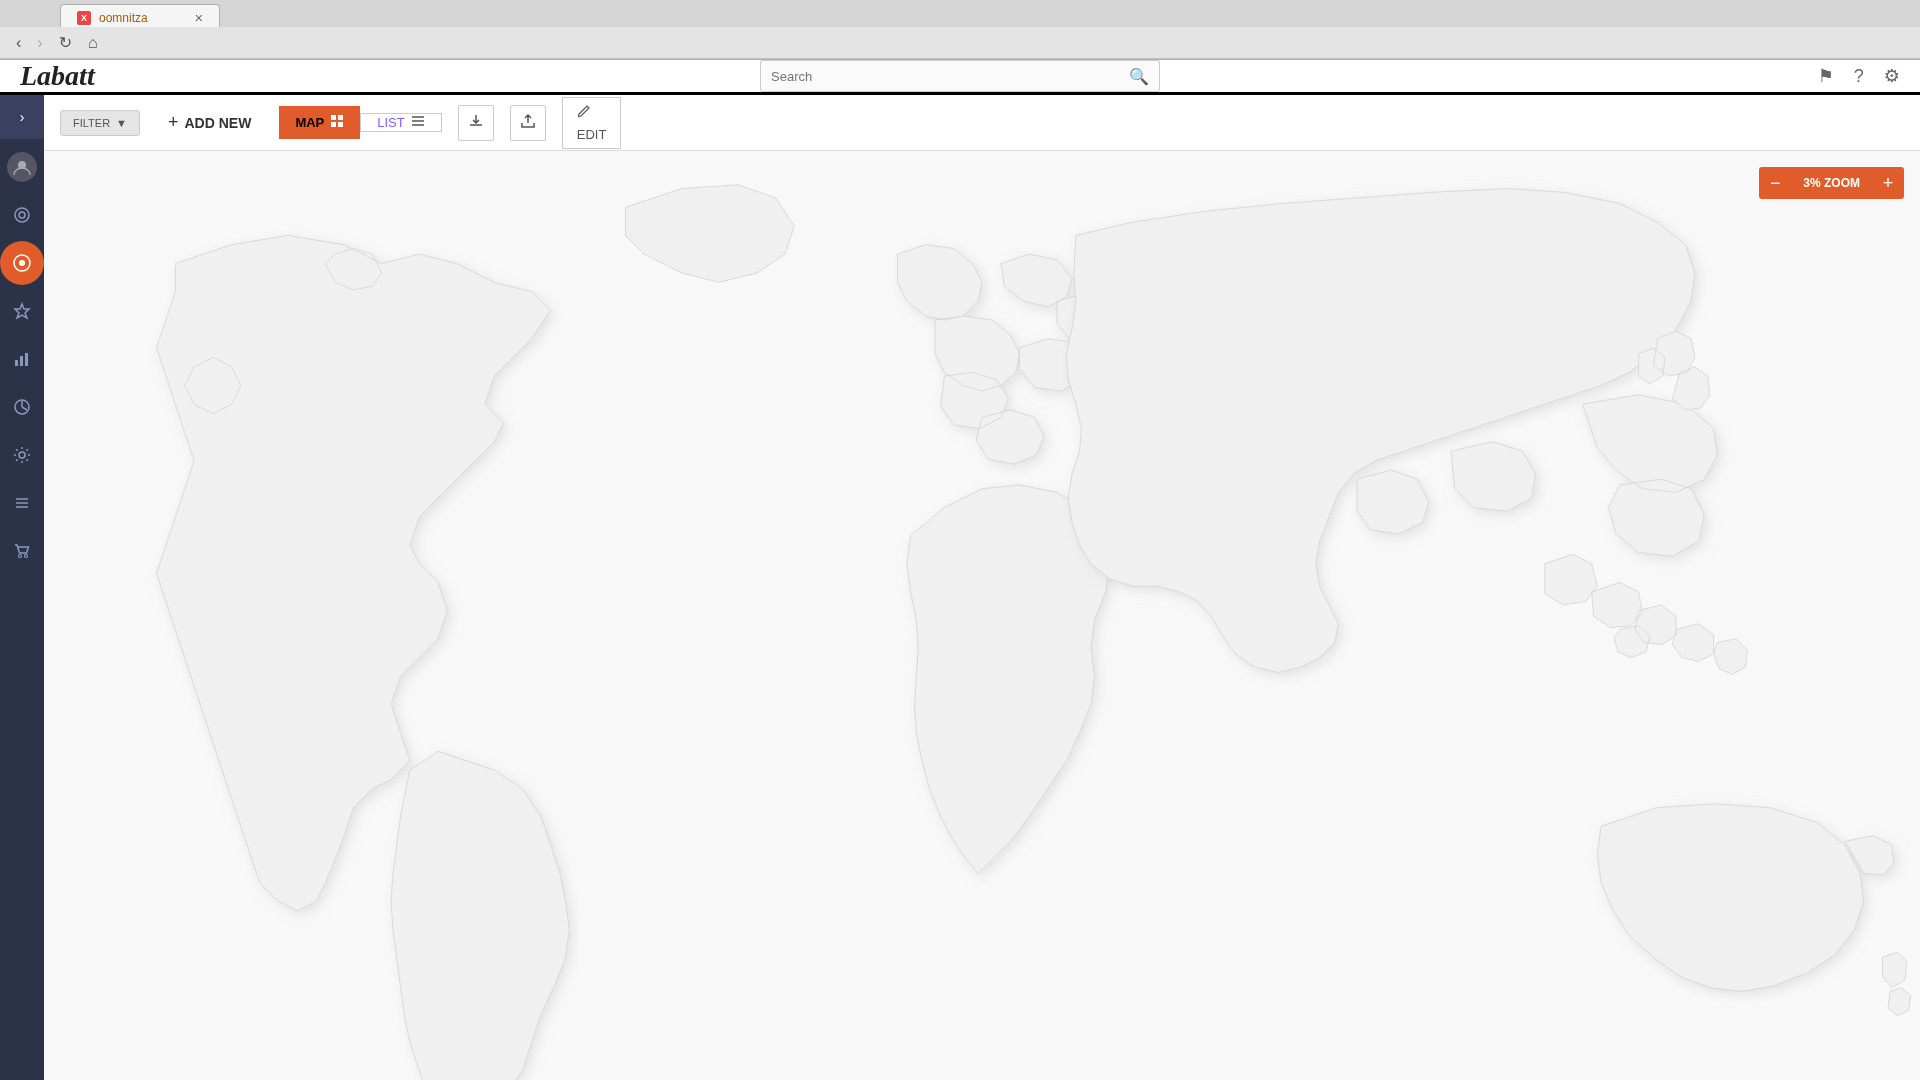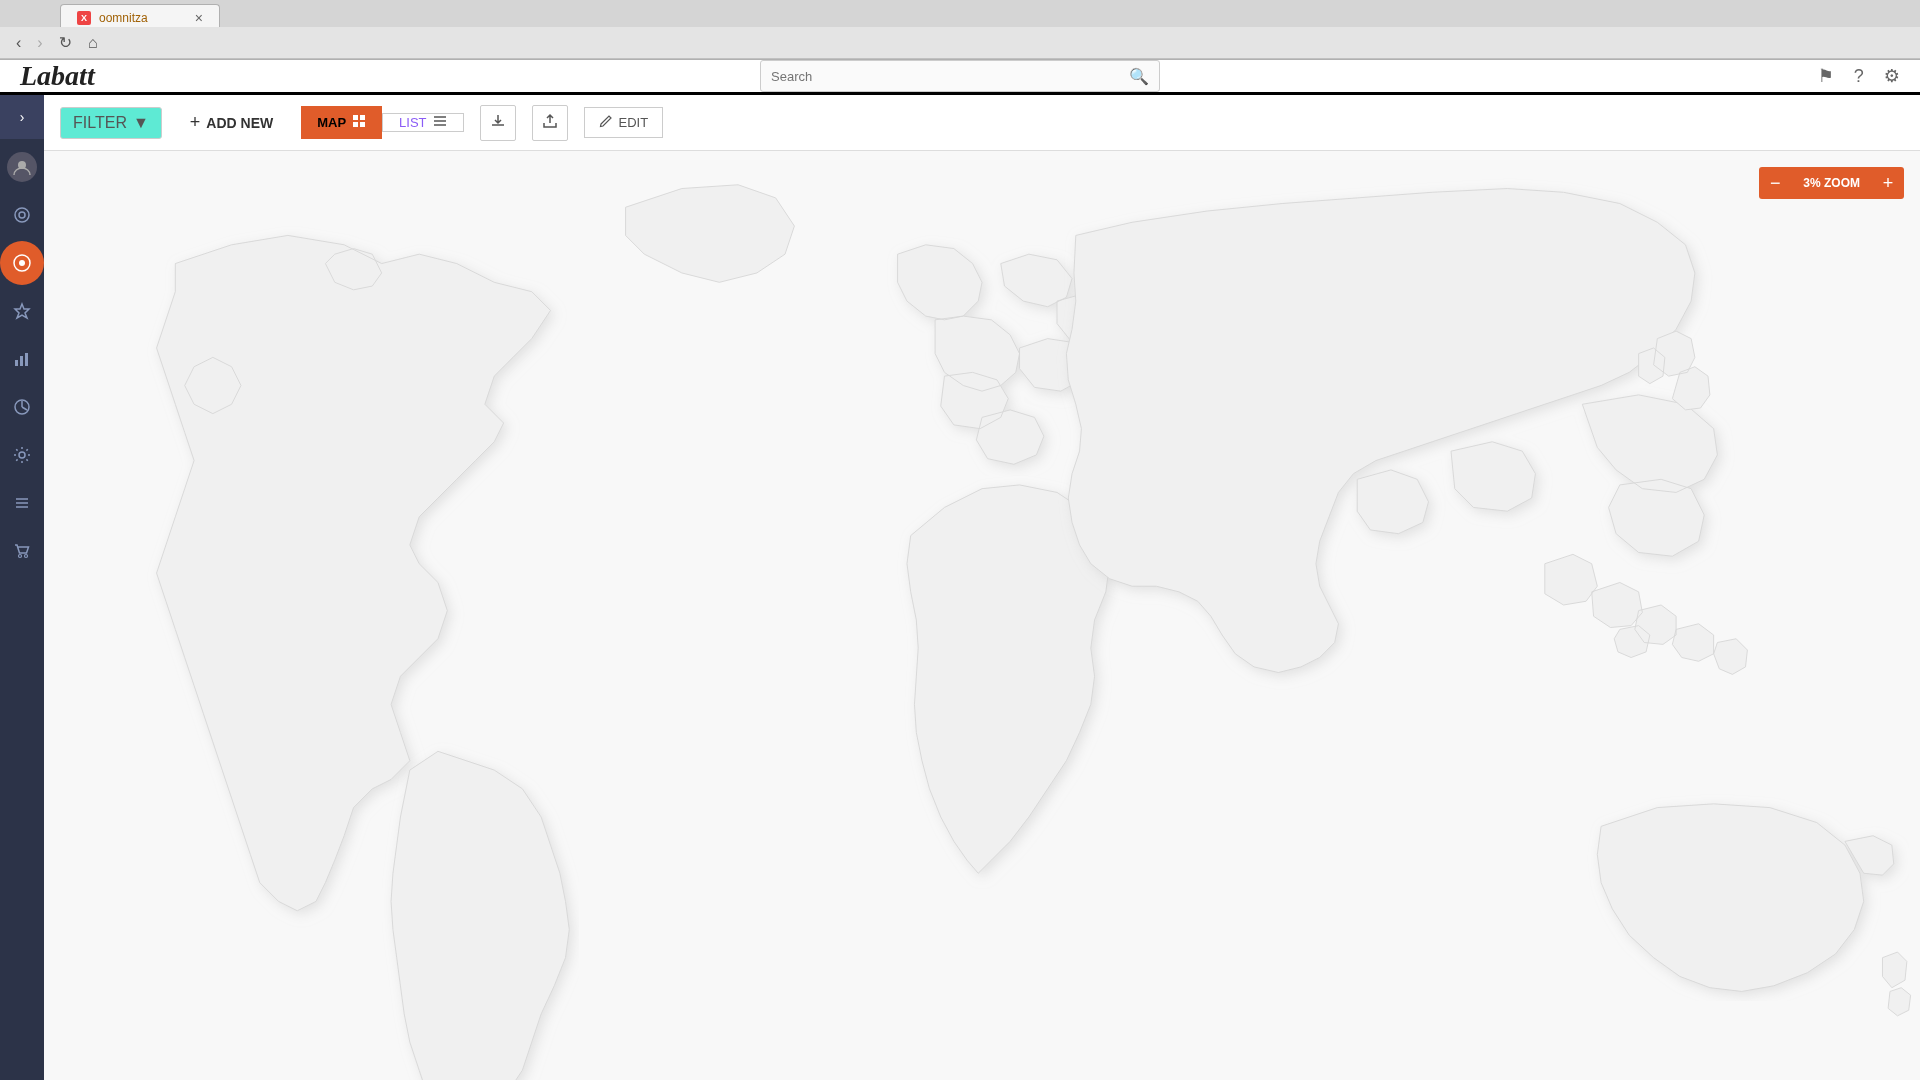--- a/index.html
+++ b/index.html
@@ -195,23 +195,23 @@
       padding: 0 16px;
       gap: 16px;
     }
     .filter-btn {
       display: flex;
       align-items: center;
       gap: 6px;
       padding: 6px 12px;
       border: 1px solid #ccc;
       border-radius: 3px;
-      background: #5eead4;
-      cursor: pointer;
-      font-size: 16px;
+      background: #e5e5e5;
+      cursor: pointer;
+      font-size: 11px;
       color: #555;
     }
     .add-new-btn {
       display: flex;
       align-items: center;
       gap: 6px;
       padding: 6px 12px;
       background: white;
       border: none;
       cursor: pointer;
@@ -264,28 +264,29 @@
       display: flex;
       align-items: center;
       justify-content: center;
       cursor: pointer;
       color: #555;
       font-size: 16px;
       border-radius: 2px;
     }
     .edit-btn {
       display: flex;
-      align-items: center;
+      align-items: flex-start;
       gap: 6px;
       background: white;
       border: 1px solid #ccc;
       padding: 6px 14px;
       cursor: pointer;
       font-size: 13px;
       color: #555;
+      flex-direction: column;
     }
 
     
     .map-area {
       flex: 1;
       background: #f8f8f8;
       position: relative;
       overflow: hidden;
     }
     .zoom-control {

